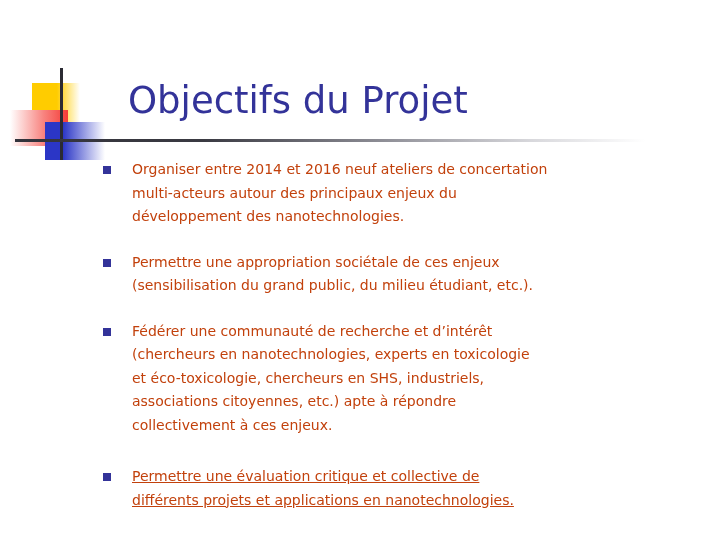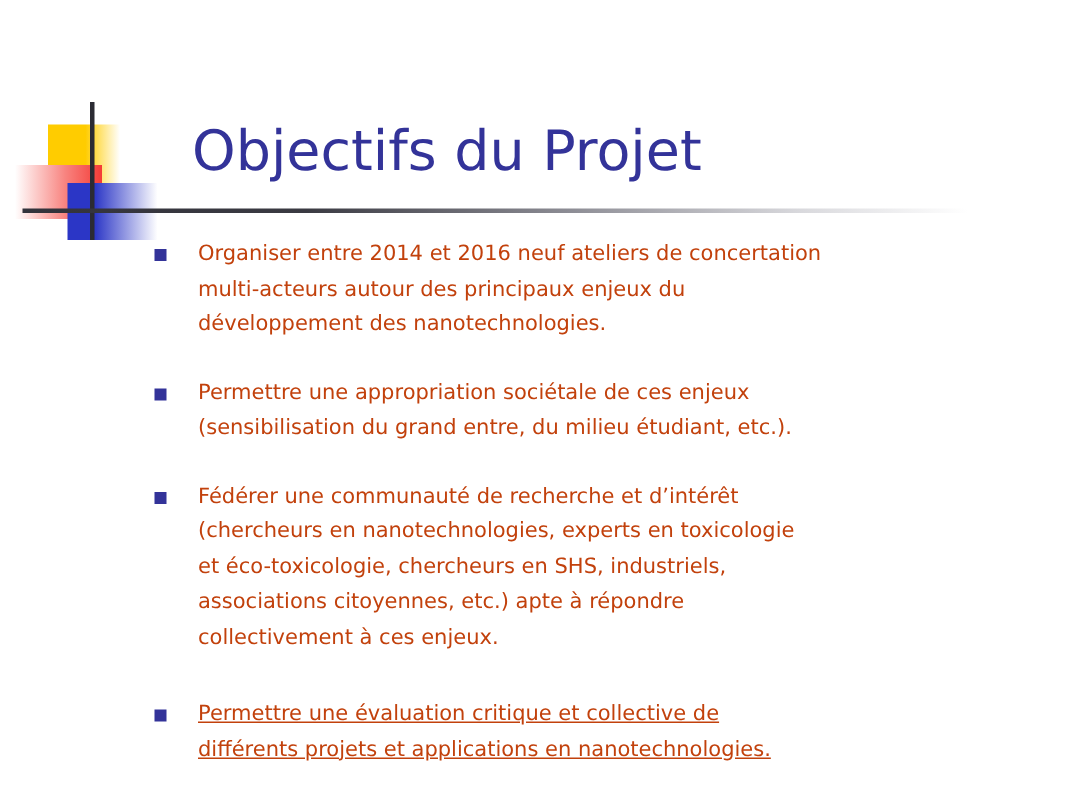--- a/index.html
+++ b/index.html
@@ -136,21 +136,21 @@
     <div class="bullet-row">
       <span class="bullet-marker"></span>
       <span class="bullet-text">Organiser entre 2014 et 2016 neuf ateliers de concertation
 multi-acteurs autour des principaux enjeux du
 développement des nanotechnologies.</span>
     </div>
 
     <div class="bullet-row">
       <span class="bullet-marker"></span>
       <span class="bullet-text">Permettre une appropriation sociétale de ces enjeux
-(sensibilisation du grand entre, du milieu étudiant, etc.).</span>
+(sensibilisation du grand public, du milieu étudiant, etc.).</span>
     </div>
 
     <div class="bullet-row">
       <span class="bullet-marker"></span>
       <span class="bullet-text">Fédérer une communauté de recherche et d’intérêt
 (chercheurs en nanotechnologies, experts en toxicologie
 et éco-toxicologie, chercheurs en SHS, industriels,
 associations citoyennes, etc.) apte à répondre
 collectivement à ces enjeux.</span>
     </div>

